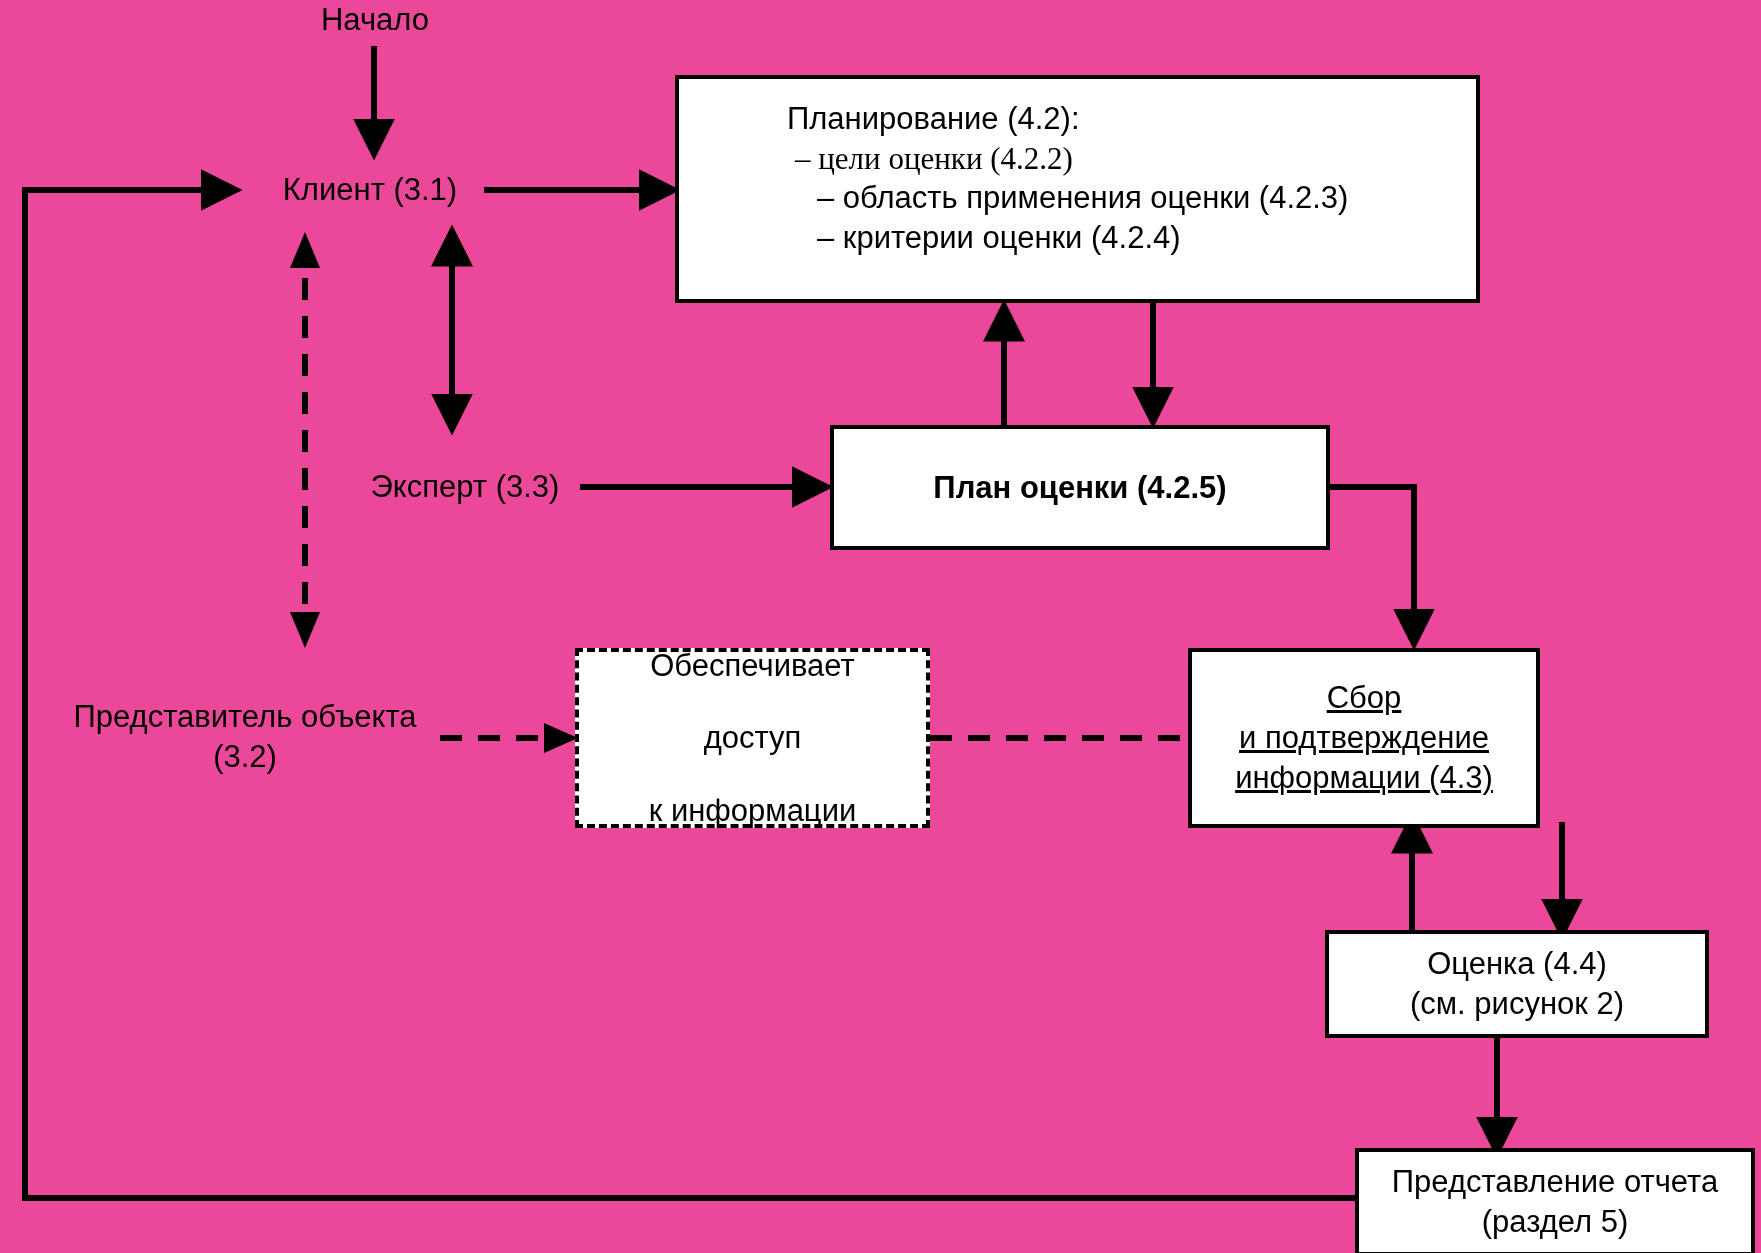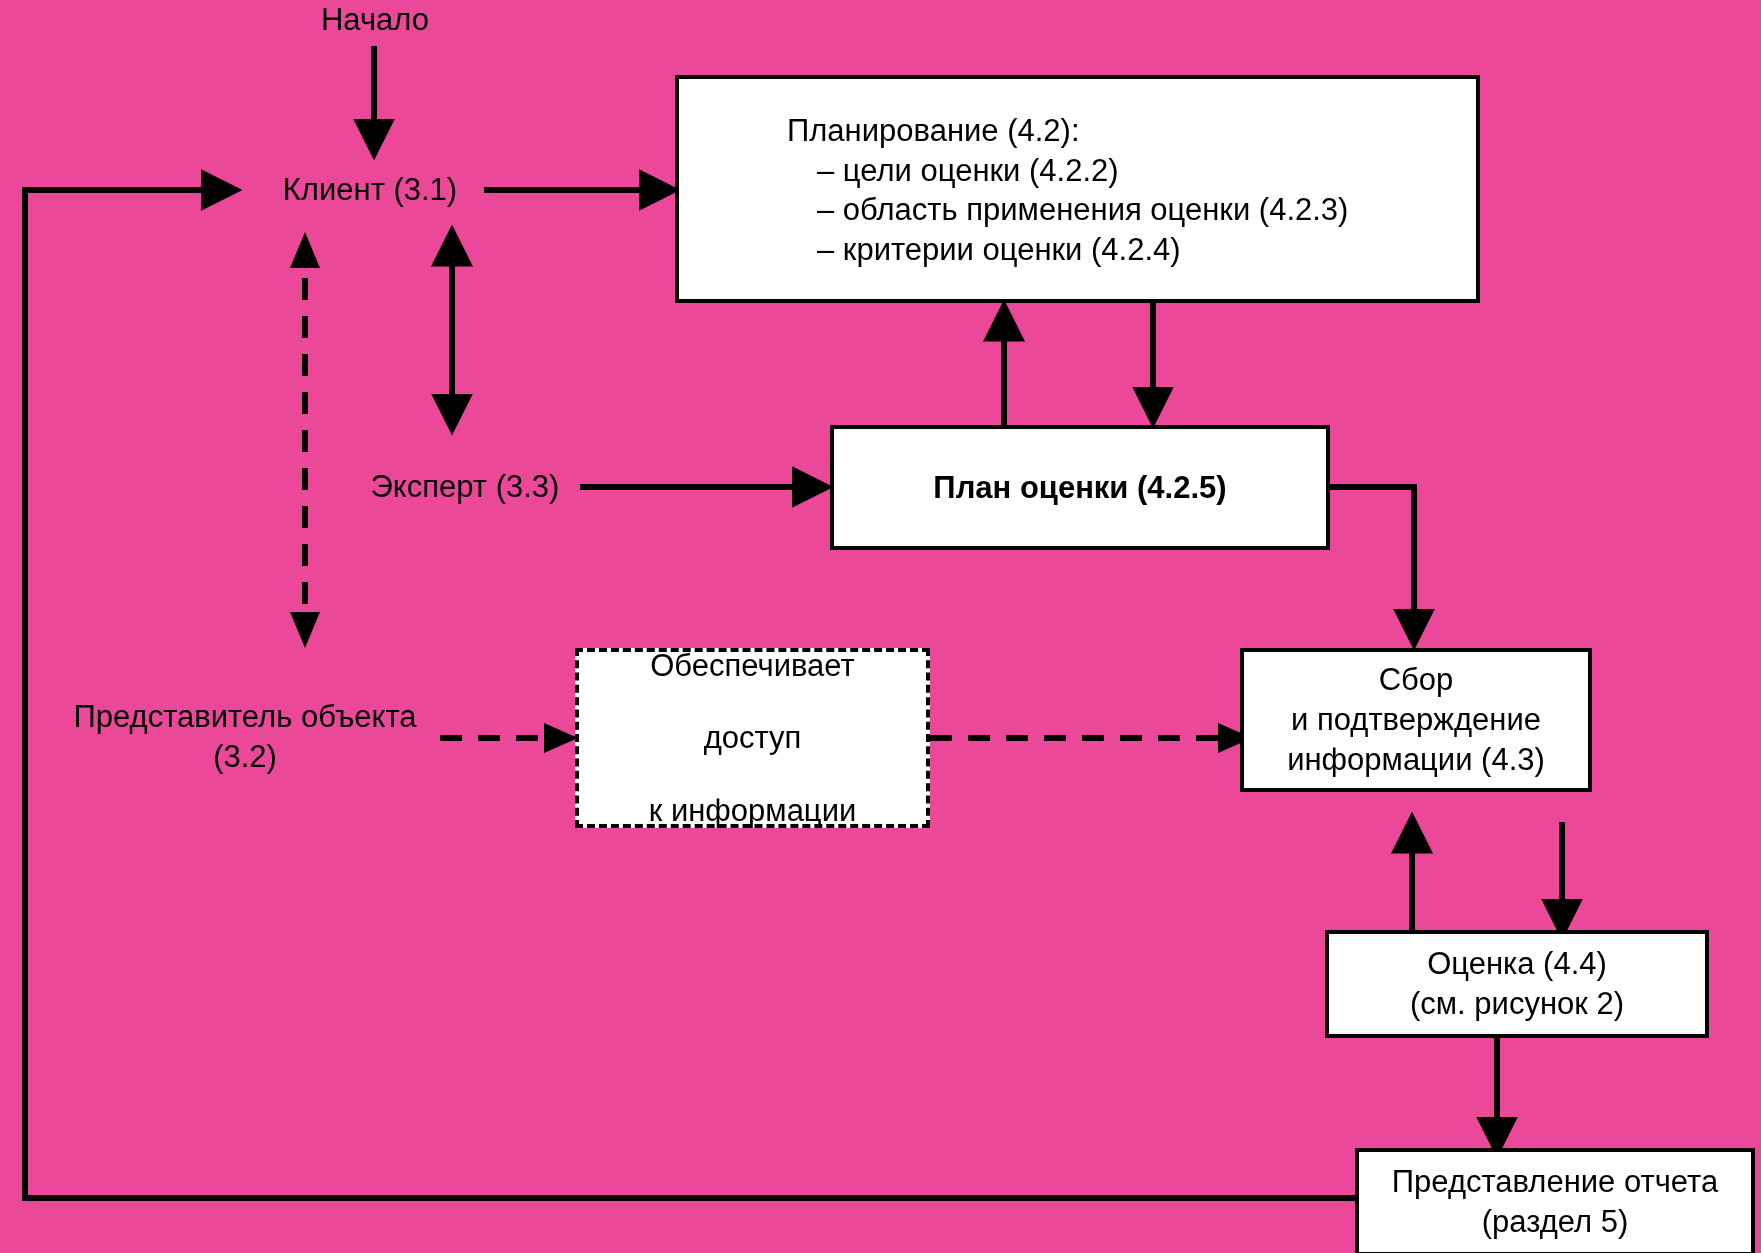--- a/index.html
+++ b/index.html
@@ -123,38 +123,38 @@
 
   <div class="node plain f31" style="left:340px; top:459px; width:250px; height:56px;">
     <span class="ln">Эксперт (3.3)</span>
   </div>
 
   <div class="node plain f31" style="left:45px; top:672px; width:400px; height:130px;">
     <span class="ln">Представитель объекта</span>
     <span class="ln">(3.2)</span>
   </div>
 
-  <div class="node boxed f31 left-align" style="left:675px; top:75px; width:805px; height:228px; padding:32px 28px; justify-content:flex-start;">
+  <div class="node boxed f31 left-align" style="left:675px; top:75px; width:805px; height:228px; padding:20px 28px; justify-content:flex-start;">
     <span class="ln" style="margin-left:80px;">Планирование (4.2):</span>
-    <span class="ln" style="margin-left:110px;">– цели оценки (4.2.2)</span>
+    <span class="ln" style="margin-left:88px;font-family:Liberation Serif, serif;">– цели оценки (4.2.2)</span>
     <span class="ln" style="margin-left:110px;">– область применения оценки (4.2.3)</span>
     <span class="ln" style="margin-left:110px;">– критерии оценки (4.2.4)</span>
   </div>
 
   <div class="node boxed f31" style="left:830px; top:425px; width:500px; height:125px;font-weight:bold;">
     <span class="ln">План оценки (4.2.5)</span>
   </div>
 
   <div class="node dashedbox f31" style="left:575px; top:648px; width:355px; height:180px;gap:33px;">
     <span class="ln">Обеспечивает</span>
     <span class="ln">доступ</span>
     <span class="ln">к информации</span>
   </div>
 
-  <div class="node boxed f31" style="left:1240px; top:648px; width:352px; height:144px;">
+  <div class="node boxed f31" style="left:1188px; top:648px; width:352px; height:180px;text-decoration:underline;">
     <span class="ln">Сбор</span>
     <span class="ln">и подтверждение</span>
     <span class="ln">информации (4.3)</span>
   </div>
 
   <div class="node boxed f31" style="left:1325px; top:930px; width:384px; height:108px;">
     <span class="ln">Оценка (4.4)</span>
     <span class="ln">(см. рисунок 2)</span>
   </div>
 

